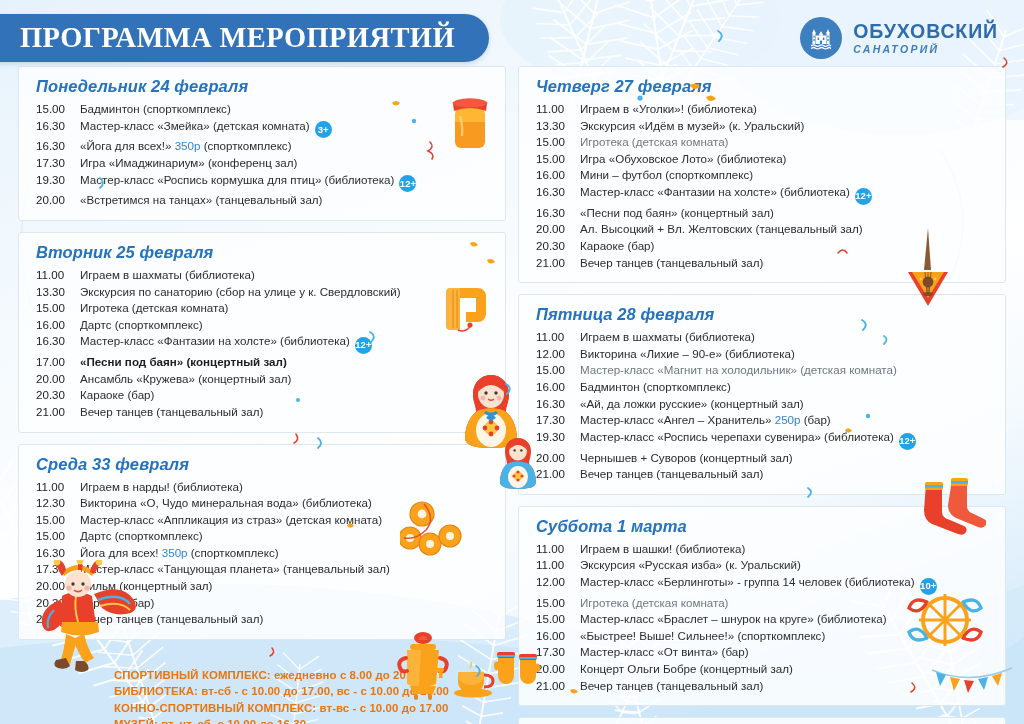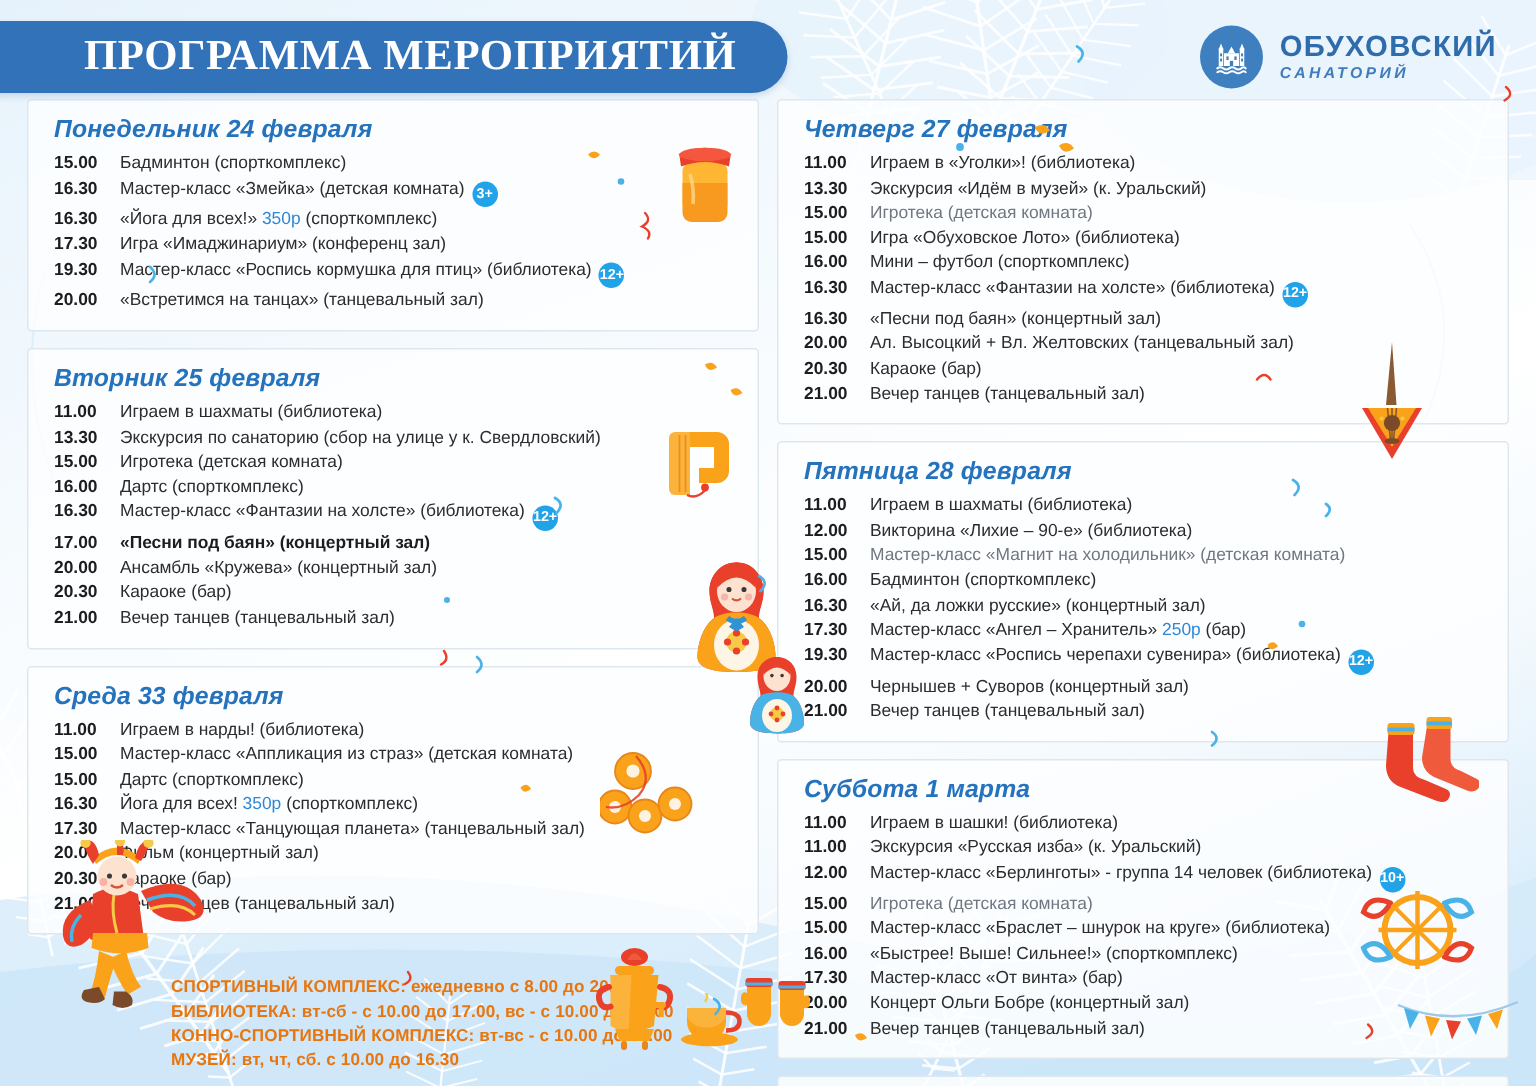--- a/index.html
+++ b/index.html
@@ -43,21 +43,20 @@
     box-shadow: 0 2px 5px rgba(30,80,140,.18);
     z-index: 6;
   }
   .title-banner .title-text {
     color: #ffffff;
     font-family: "Liberation Serif", "DejaVu Serif", serif;
     font-weight: bold;
     font-size: 28.5px;
     letter-spacing: .4px;
     white-space: nowrap;
-    margin-left: 36px;
   }
 
   .brand {
     position: absolute;
     right: 26px;
     top: 17px;
     display: flex;
     align-items: center;
     gap: 11px;
     z-index: 6;
@@ -118,21 +117,21 @@
     display: flex;
     align-items: flex-start;
     font-size: 11.6px;
     line-height: 16.6px;
     color: #2c2c2c;
     white-space: nowrap;
   }
   .event .time {
     flex: none;
     width: 44px;
-    font-weight: bold;
+    font-weight: normal;
     color: #1d1d1d;
   }
   .event .etext { flex: 1 1 auto; }
   .event.soft .etext { color: #6f7780; }
   .event.bold .etext { font-weight: bold; color: #1d1d1d; }
   .event .price { color: #2f86d6; }
 
   .badge {
     display: inline-flex;
     align-items: center;
@@ -343,20 +342,24 @@
           </div>
         </div>
         <div class="day-card">
           <div class="day-title">Среда 33 февраля</div>
           <div>
             <div class="event">
               <span class="time">11.00</span>
               <span class="etext"><span> Играем в нарды! (библиотека)</span></span>
             </div>
             <div class="event">
+              <span class="time">12.30</span>
+              <span class="etext"><span>Викторина «О, Чудо минеральная вода» (библиотека)</span></span>
+            </div>
+            <div class="event">
               <span class="time">15.00</span>
               <span class="etext"><span>Мастер-класс «Аппликация из страз» (детская комната)</span></span>
             </div>
             <div class="event">
               <span class="time">15.00</span>
               <span class="etext"><span>Дартс (спорткомплекс)</span></span>
             </div>
             <div class="event">
               <span class="time">16.30</span>
               <span class="etext"><span>Йога для всех!</span> <span class="price">350р</span> (спорткомплекс)</span>

